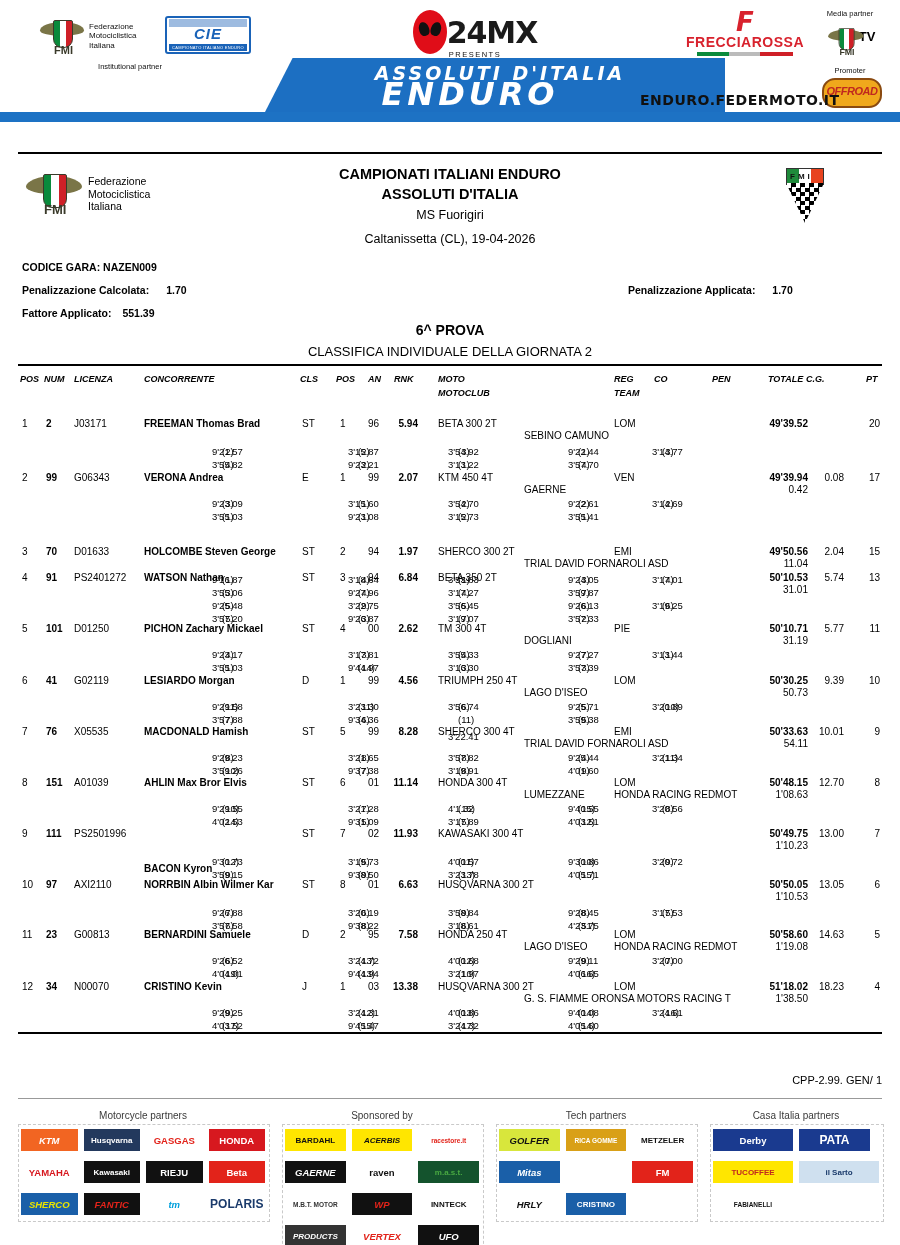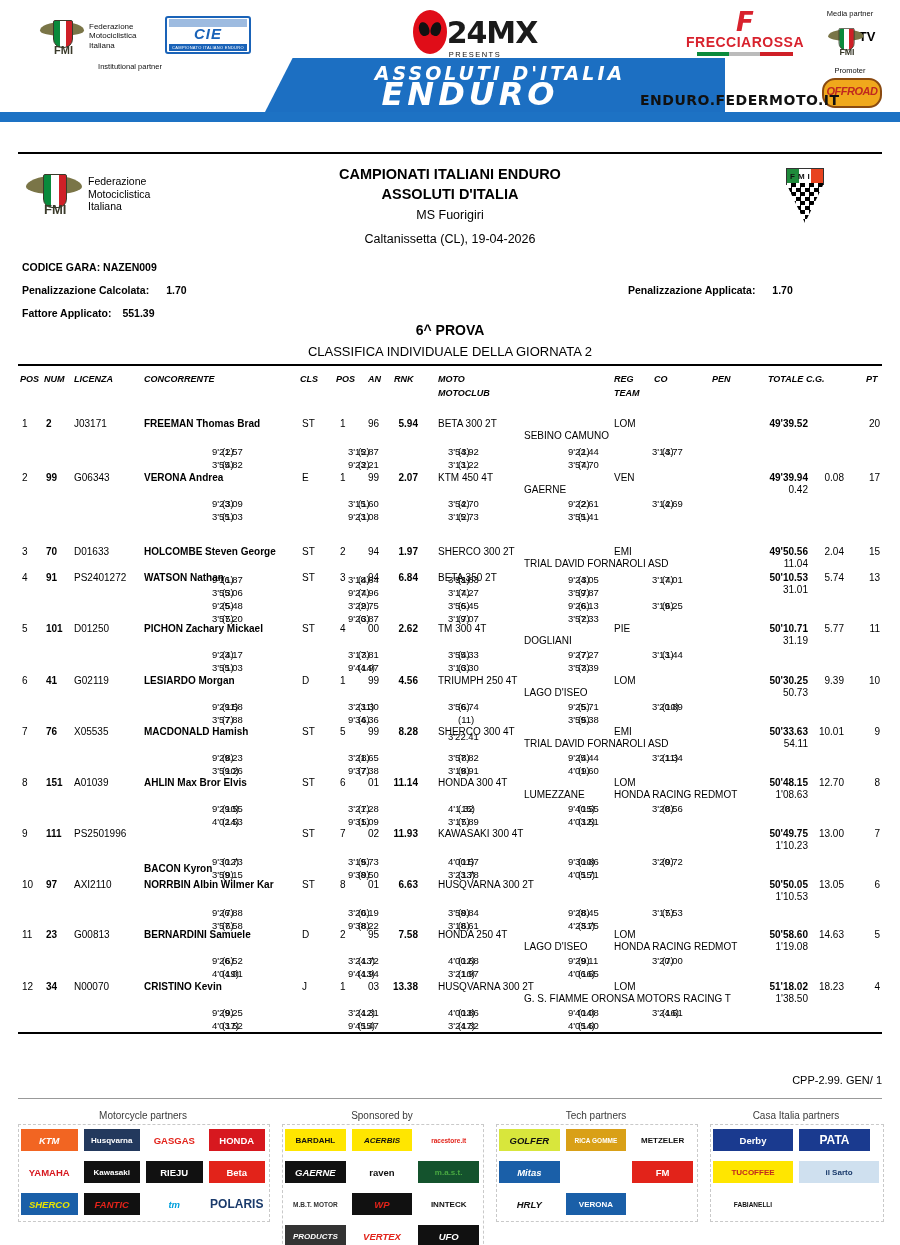--- a/index.html
+++ b/index.html
@@ -717,21 +717,21 @@
       <div class="logo" style="left: 418.333px; top: 1225px; width: 60.6667px; height: 22px; background: rgb(17, 17, 17); color: rgb(255, 255, 255); font-style: italic; font-size: 9.5px; border: 0px;">UFO</div>
       <div class="pf-title" style="left: 496px; top: 1110px; width: 200px;">Tech partners</div>
       <div class="pbox" style="left: 496px; top: 1124px; width: 200px; height: 96px;"></div>
       <div class="logo" style="left: 499px; top: 1129px; width: 60.6667px; height: 22px; background: rgb(216, 230, 60); color: rgb(17, 17, 17); font-style: italic; font-size: 9.5px; border: 0px;">GOLFER</div>
       <div class="logo" style="left: 565.667px; top: 1129px; width: 60.6667px; height: 22px; background: rgb(217, 160, 23); color: rgb(255, 255, 255); font-style: normal; font-size: 6.5px; border: 0px;">RICA GOMME</div>
       <div class="logo" style="left: 632.333px; top: 1129px; width: 60.6667px; height: 22px; background: rgb(255, 255, 255); color: rgb(17, 17, 17); font-style: normal; font-size: 8px; border: 0px;">METZELER</div>
       <div class="logo" style="left: 499px; top: 1161px; width: 60.6667px; height: 22px; background: rgb(26, 95, 168); color: rgb(255, 255, 255); font-style: italic; font-size: 9.5px; border: 0px;">Mitas</div>
       <div class="logo" style="left: 565.667px; top: 1161px; width: 60.6667px; height: 22px; background: rgb(255, 255, 255); color: rgb(0, 160, 221); font-style: normal; font-size: 9.5px; border: 0px; margin-top: 30px;">MRF</div>
       <div class="logo" style="left: 632.333px; top: 1161px; width: 60.6667px; height: 22px; background: rgb(226, 35, 26); color: rgb(255, 255, 255); font-style: normal; font-size: 9.5px; border: 0px;">FM</div>
       <div class="logo" style="left: 499px; top: 1193px; width: 60.6667px; height: 22px; background: rgb(255, 255, 255); color: rgb(17, 17, 17); font-style: italic; font-size: 9.5px; border: 0px;">HRLY</div>
-      <div class="logo" style="left: 565.667px; top: 1193px; width: 60.6667px; height: 22px; background: rgb(26, 95, 168); color: rgb(255, 255, 255); font-style: normal; font-size: 8px; border: 0px;">VERONA</div>
+      <div class="logo" style="left: 565.667px; top: 1193px; width: 60.6667px; height: 22px; background: rgb(26, 95, 168); color: rgb(255, 255, 255); font-style: normal; font-size: 8px; border: 0px;">CRISTINO</div>
       <div class="pf-title" style="left: 710px; top: 1110px; width: 172px;">Casa Italia partners</div>
       <div class="pbox" style="left: 710px; top: 1124px; width: 172px; height: 96px;"></div>
       <div class="logo" style="left: 713px; top: 1129px; width: 80px; height: 22px; background: rgb(26, 58, 143); color: rgb(255, 255, 255); font-style: normal; font-size: 9.5px; border: 0px;">Derby</div>
       <div class="logo" style="left: 799px; top: 1129px; width: 71px; height: 22px; background: rgb(26, 58, 143); color: rgb(255, 255, 255); font-style: normal; font-size: 12px; border: 0px;">PATA</div>
       <div class="logo" style="left: 713px; top: 1161px; width: 80px; height: 22px; background: rgb(255, 230, 0); color: rgb(192, 39, 31); font-style: normal; font-size: 8px; border: 0px;">TUCOFFEE</div>
       <div class="logo" style="left: 799px; top: 1161px; width: 80px; height: 22px; background: rgb(207, 224, 239); color: rgb(26, 58, 107); font-style: normal; font-size: 8px; border: 0px;">il Sarto</div>
       <div class="logo" style="left: 713px; top: 1193px; width: 80px; height: 22px; background: rgb(255, 255, 255); color: rgb(17, 17, 17); font-style: normal; font-size: 6.5px; border: 0px;">FABIANELLI</div>
     </div>
 
 </div>

